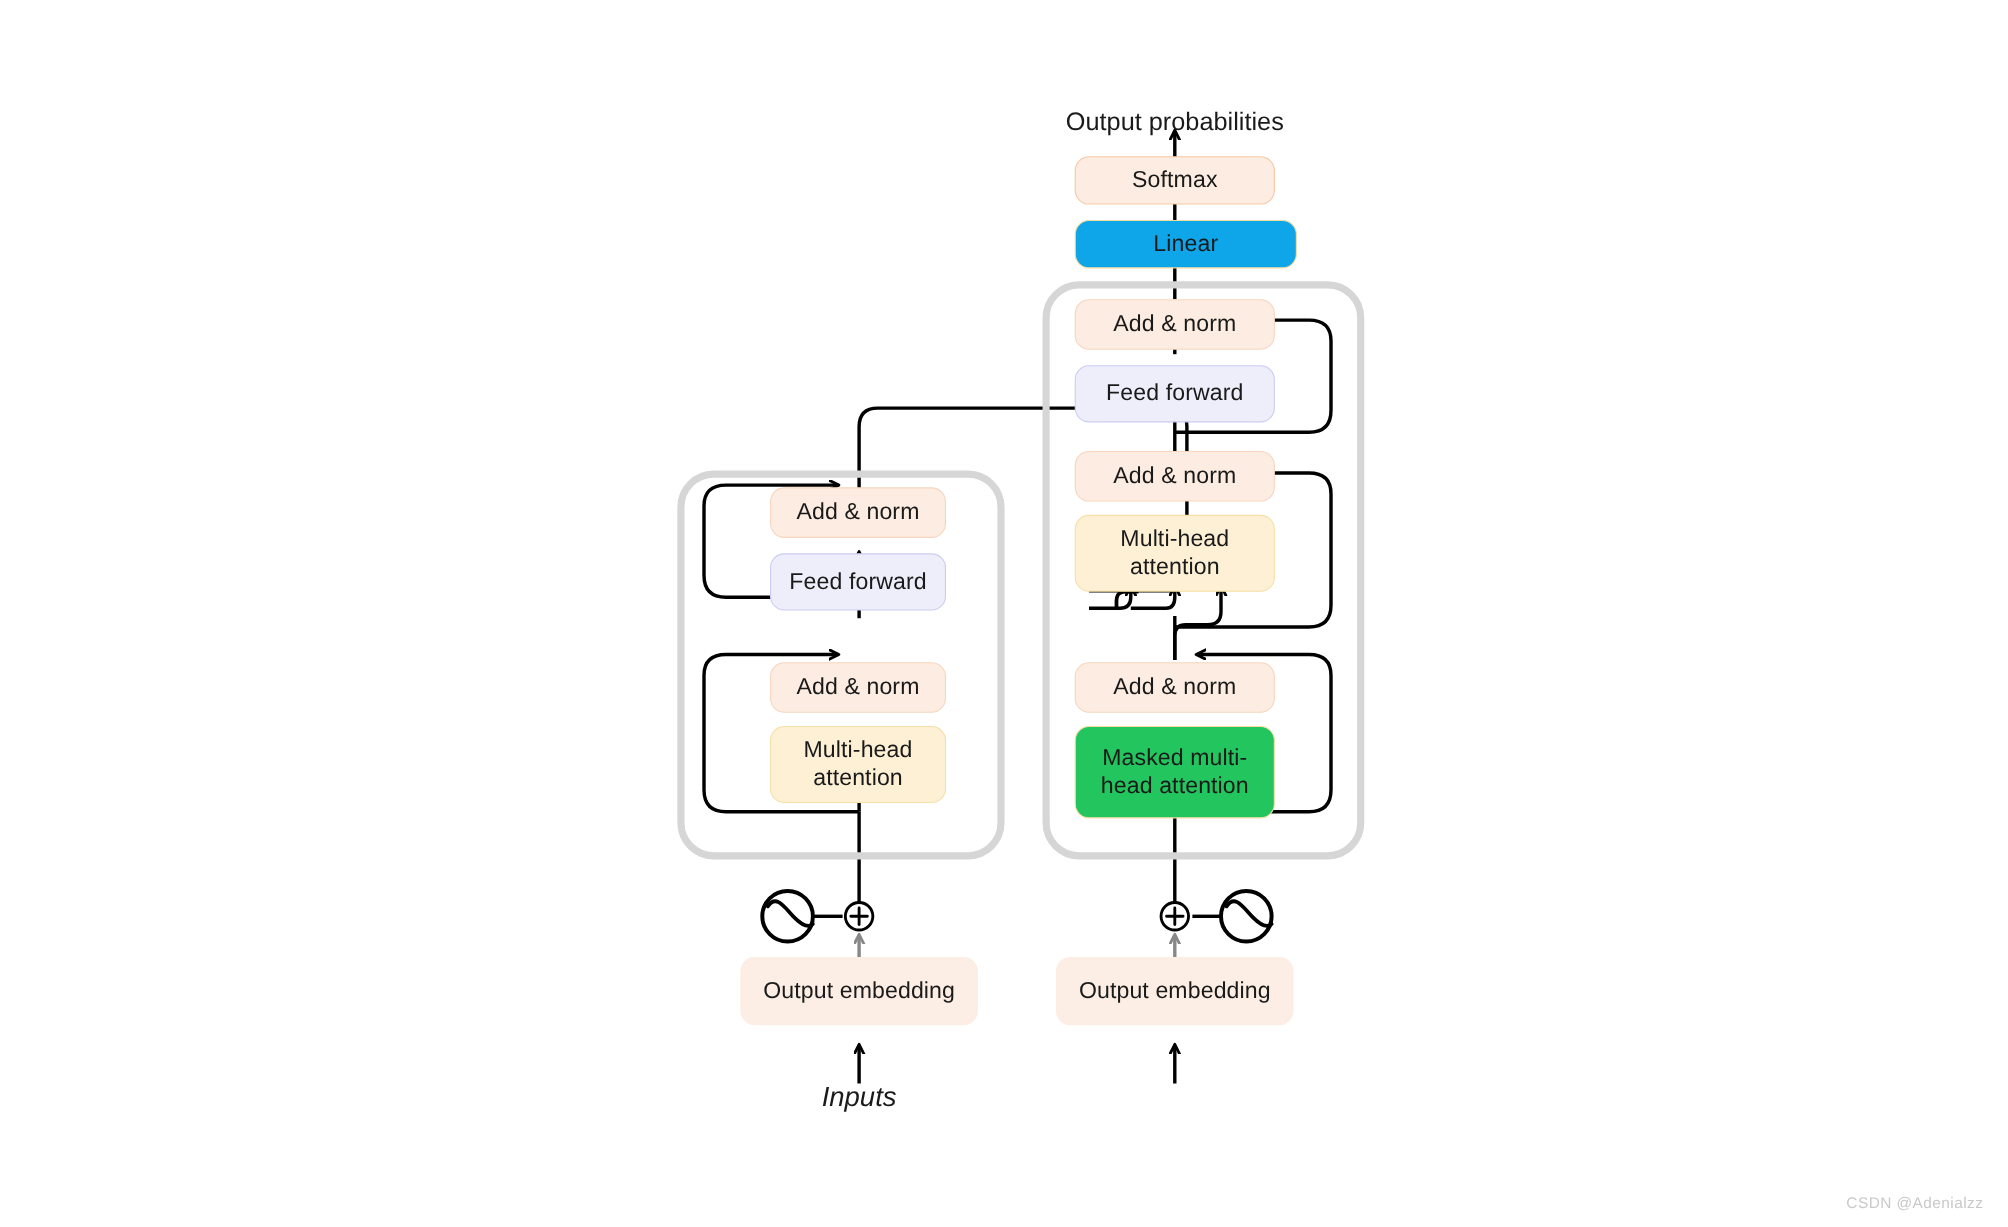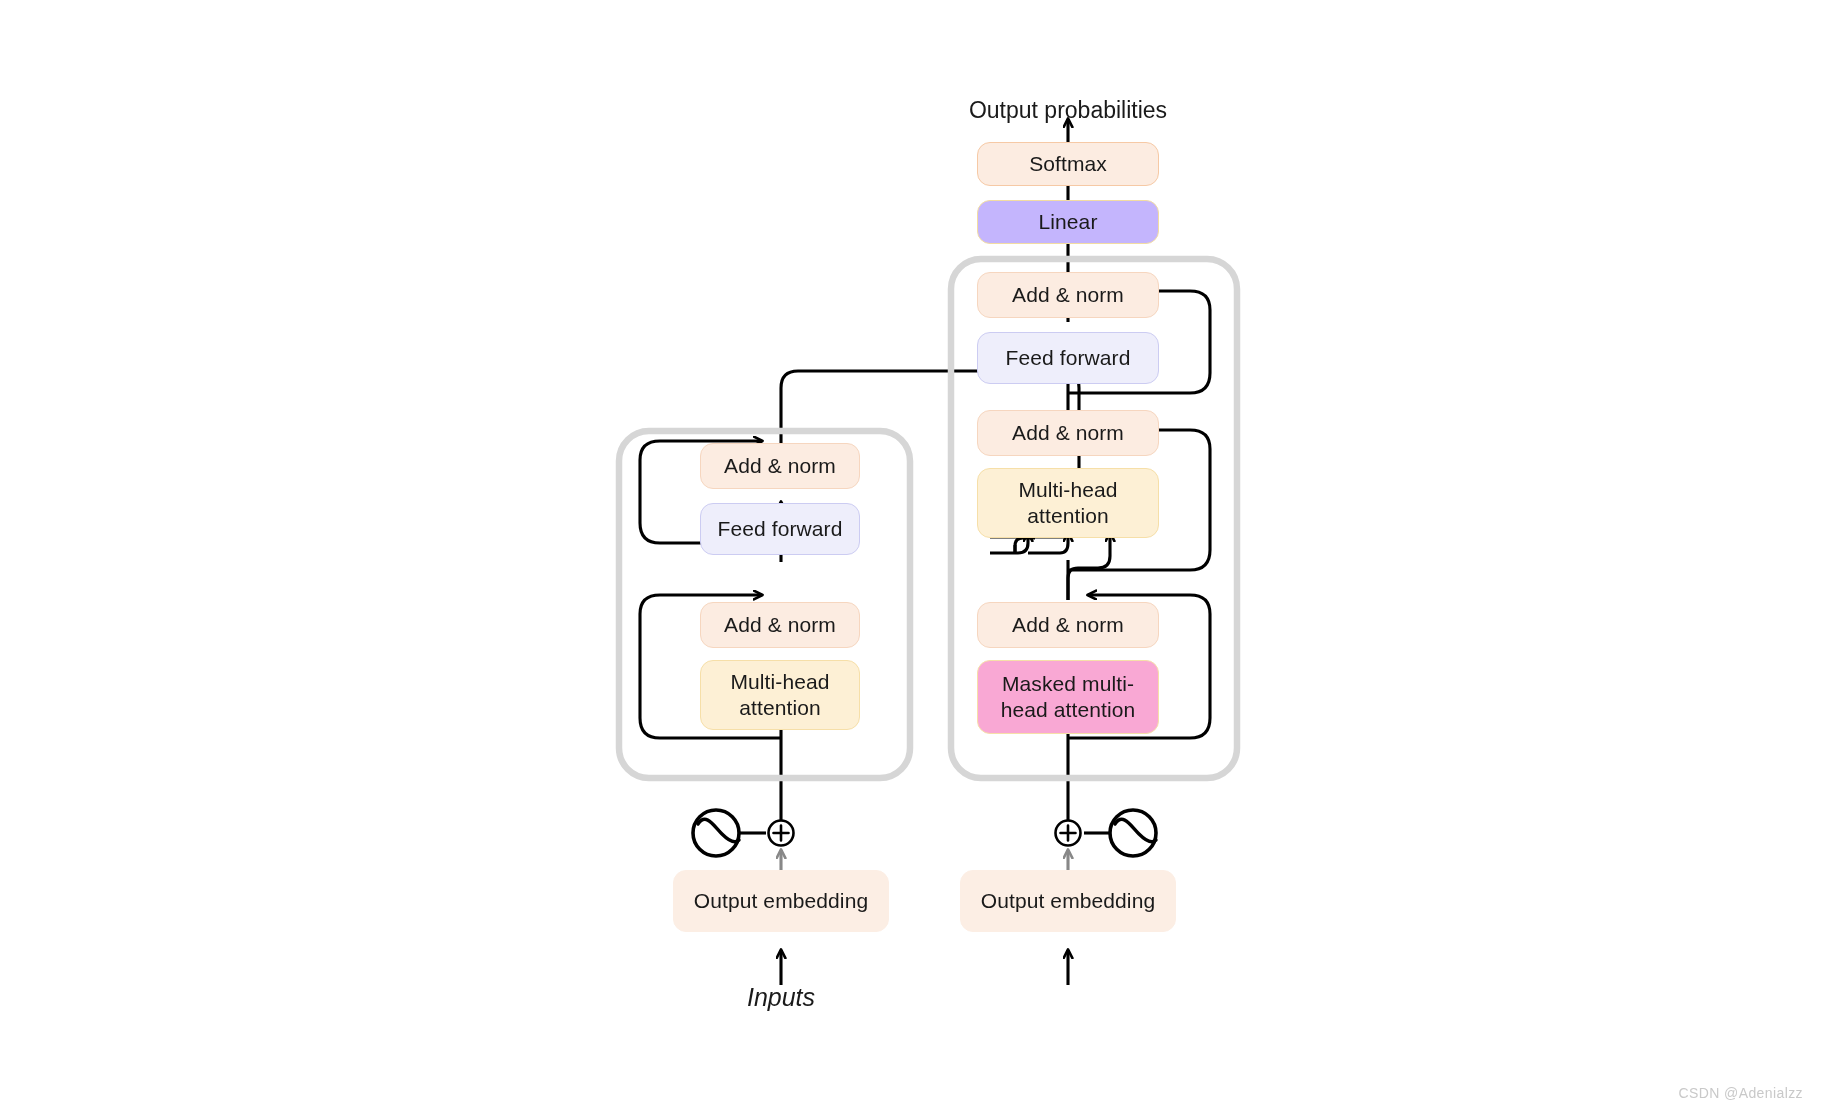--- a/index.html
+++ b/index.html
@@ -161,41 +161,41 @@
 
     <rect x="619" y="431" width="291" height="347" rx="30" ry="30" fill="none" stroke="#d6d6d6" stroke-width="6.5"></rect>
     <rect x="951" y="259" width="286" height="519" rx="30" ry="30" fill="none" stroke="#d6d6d6" stroke-width="6.5"></rect>
   </svg>
 
   <div class="plain-label" style="left:868px; top:78px; width:400px; height:34px; font-size:23px;margin-top:15px;">Output probabilities</div>
 
   <div class="node" style="left:977px; top:142px; width:182px; height:44px;
               background:#fcece1; border:1.6px solid #f6c9a5;">Softmax</div>
 
-  <div class="node" style="left:977px; top:200px; width:182px; height:44px;
-              background:#c4b5fd; border:1.6px solid #f2dca2;">Linear</div>
+  <div class="node" style="left:977px; top:200px; width:202px; height:44px;
+              background:#0ea5e9; border:1.6px solid #f2dca2;">Linear</div>
 
   <div class="node" style="left:977px; top:272px; width:182px; height:46px;
               background:#fcece1; border:1.6px solid #f6d6bf;">Add &amp; norm</div>
 
   <div class="node" style="left:977px; top:332px; width:182px; height:52px;
               background:#eeeefb; border:1.6px solid #ccccf2;">Feed forward</div>
 
   <div class="node" style="left:977px; top:410px; width:182px; height:46px;
               background:#fcece1; border:1.6px solid #f6d6bf;">Add &amp; norm</div>
 
   <div class="node" style="left:977px; top:468px; width:182px; height:70px;
               background:#fdf0d5; border:1.6px solid #f6dfa8;">Multi-head
 attention</div>
 
   <div class="node" style="left:977px; top:602px; width:182px; height:46px;
               background:#fcece1; border:1.6px solid #f6d6bf;">Add &amp; norm</div>
 
-  <div class="node" style="left:977px; top:660px; width:182px; height:74px;
-              background:#f9a8d4; border:1.6px solid #f6dfa8;">Masked multi-
+  <div class="node" style="left:977px; top:660px; width:182px; height:84px;
+              background:#22c55e; border:1.6px solid #f6dfa8;">Masked multi-
 head attention</div>
 
   <div class="node" style="left:700px; top:443px; width:160px; height:46px;
               background:#fcece1; border:1.6px solid #f6d6bf;">Add &amp; norm</div>
 
   <div class="node" style="left:700px; top:503px; width:160px; height:52px;
               background:#eeeefb; border:1.6px solid #ccccf2;">Feed forward</div>
 
   <div class="node" style="left:700px; top:602px; width:160px; height:46px;
               background:#fcece1; border:1.6px solid #f6d6bf;">Add &amp; norm</div>

